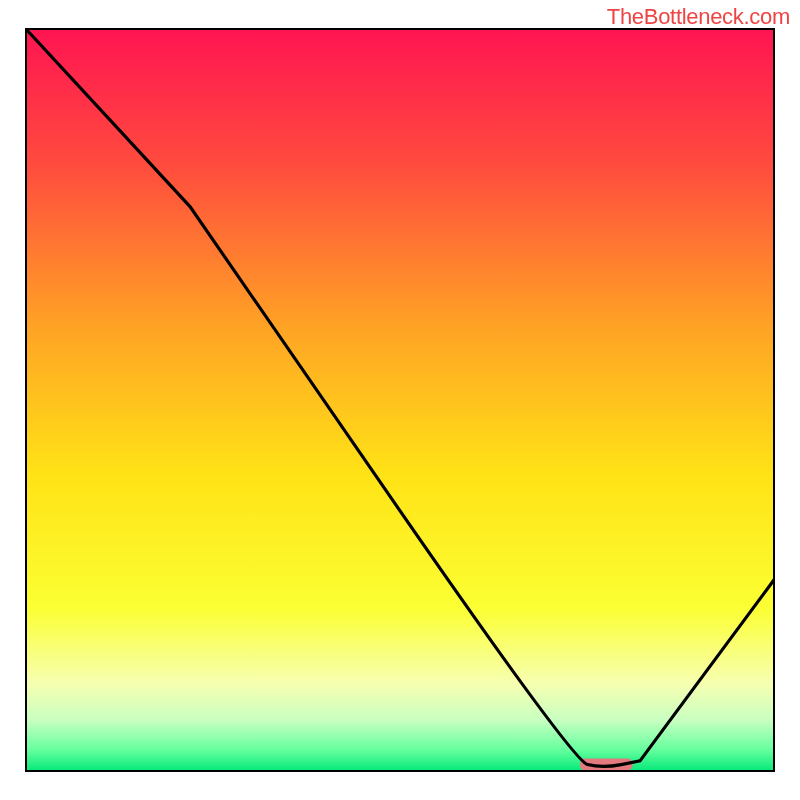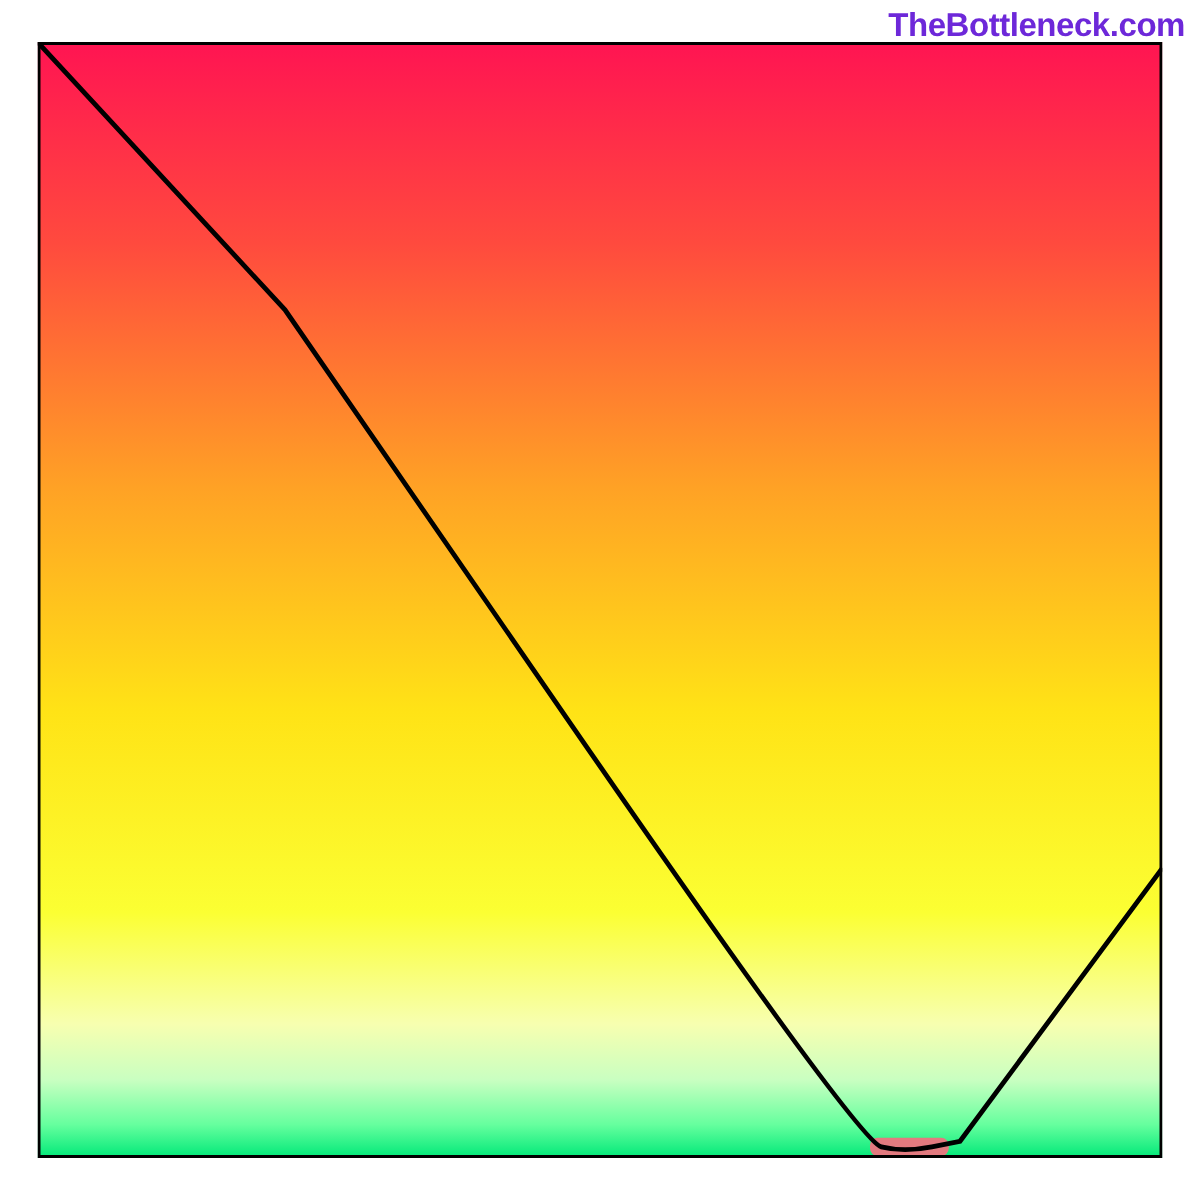--- a/index.html
+++ b/index.html
@@ -9,22 +9,22 @@
     height: 800px;
     background: #ffffff;
     font-family: Arial, Helvetica, sans-serif;
     position: relative;
   }
   .watermark {
     position: absolute;
     top: 4px;
     right: 10px;
     font-size: 22px;
-    font-weight: 700;
-    color: #6d28d9;
+    font-weight: 400;
+    color: #ef4444;
     letter-spacing: -0.3px;
   }
   .plot-area {
     position: absolute;
     left: 25px;
     top: 28px;
     width: 750px;
     height: 744px;
     overflow: hidden;
   }

